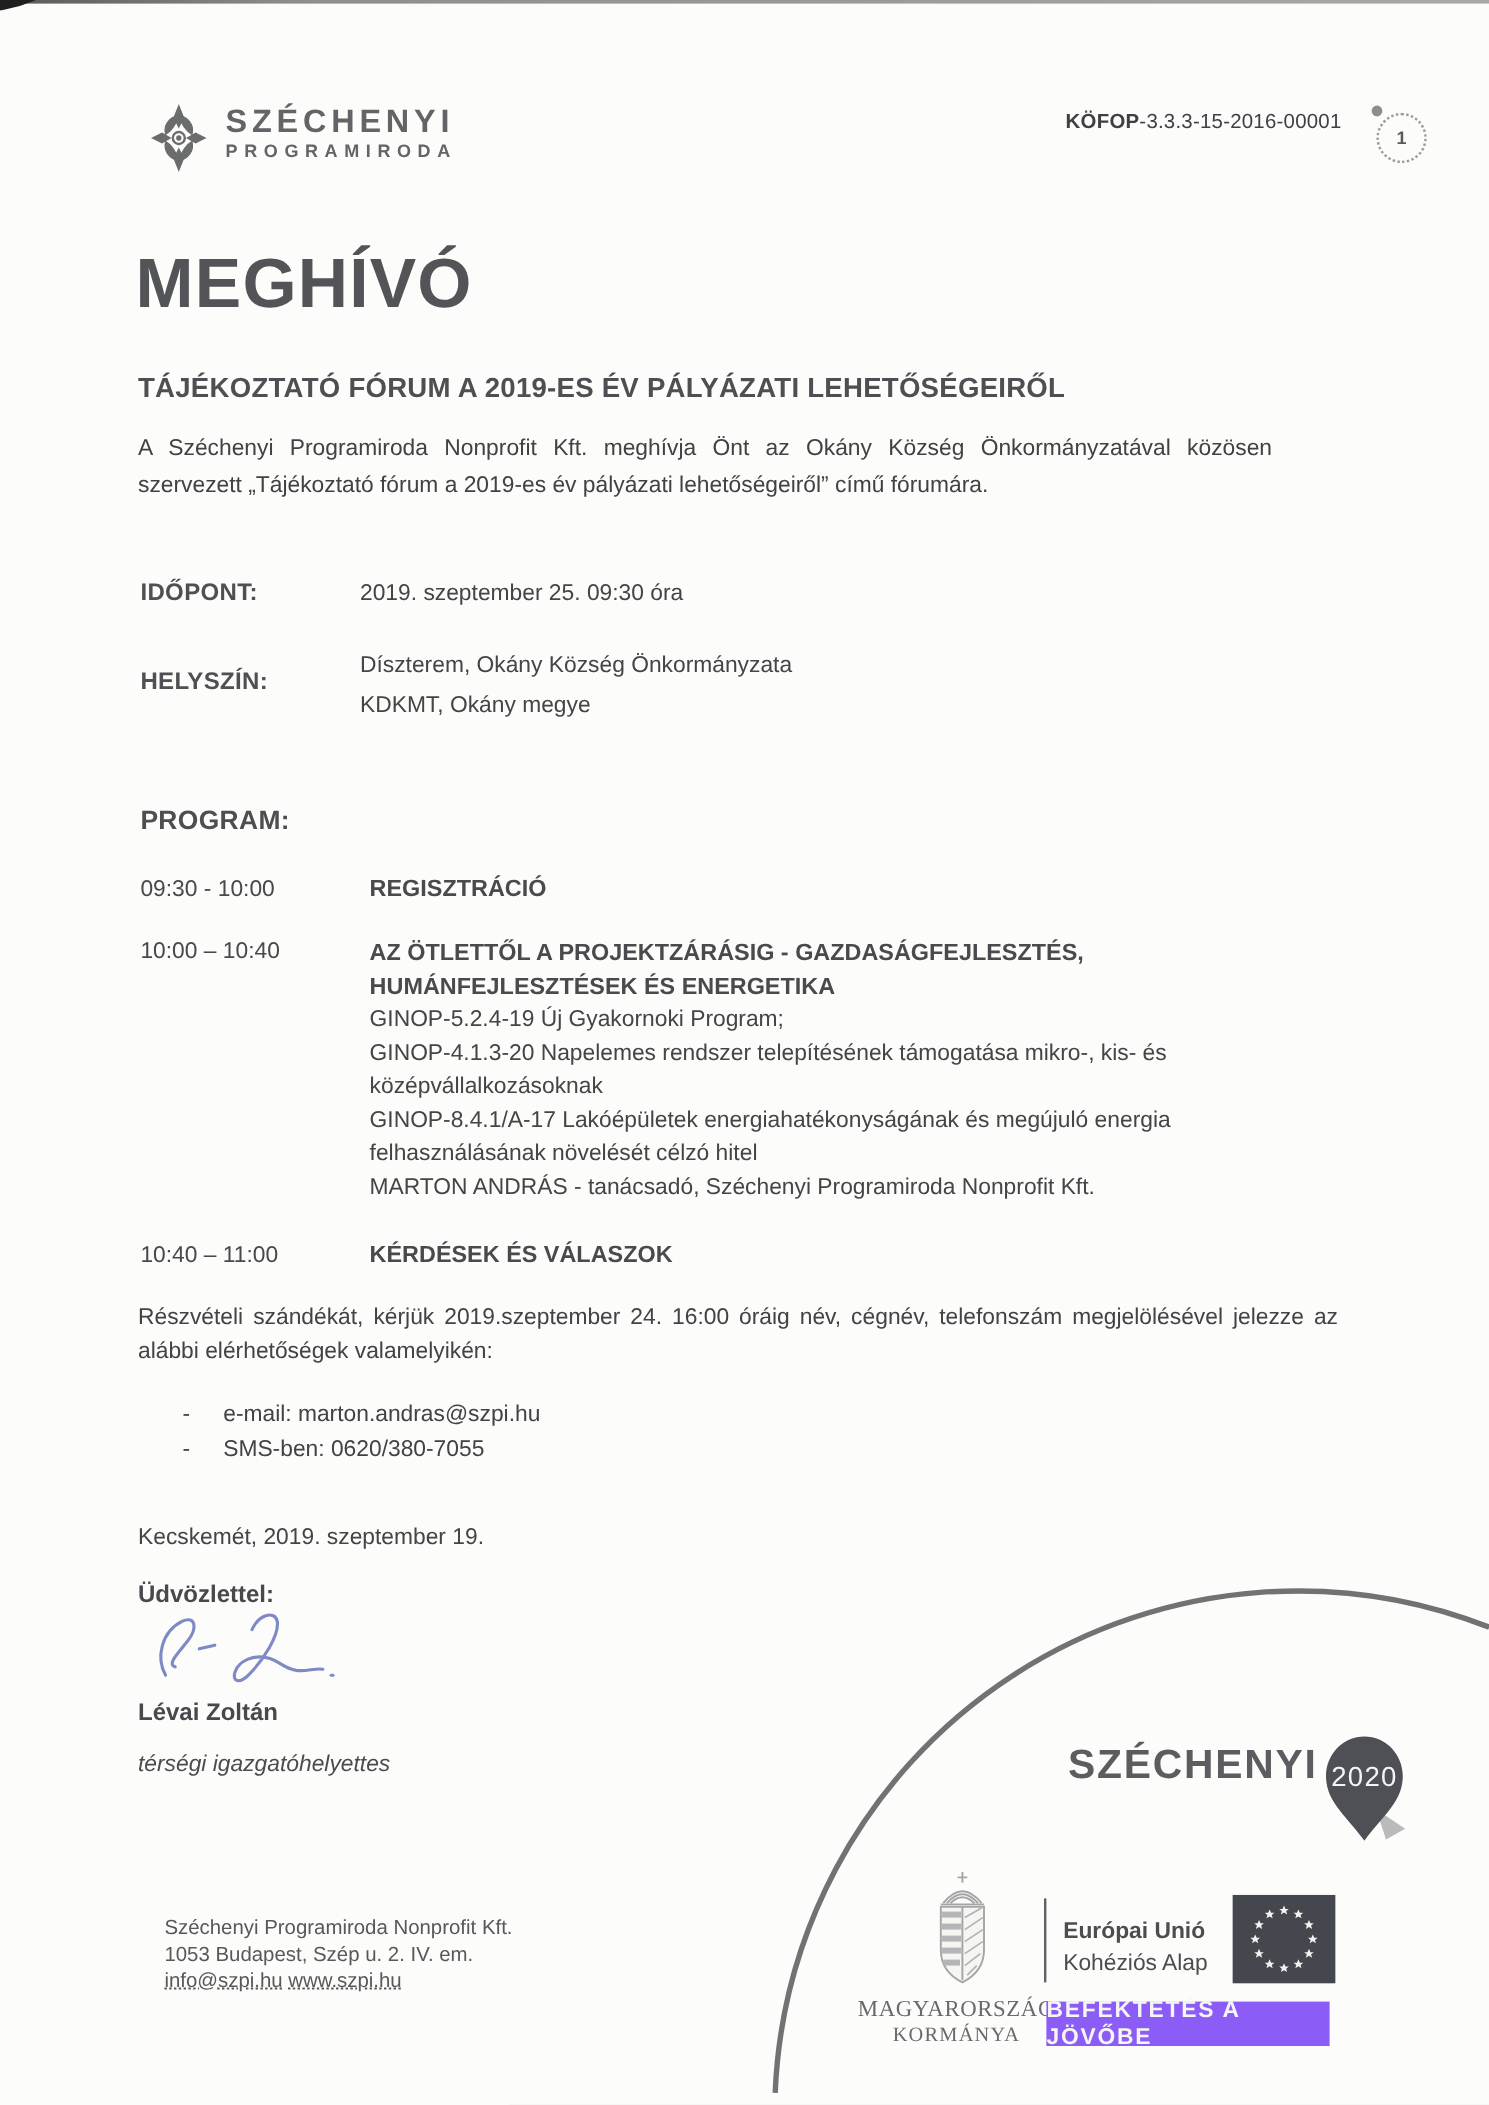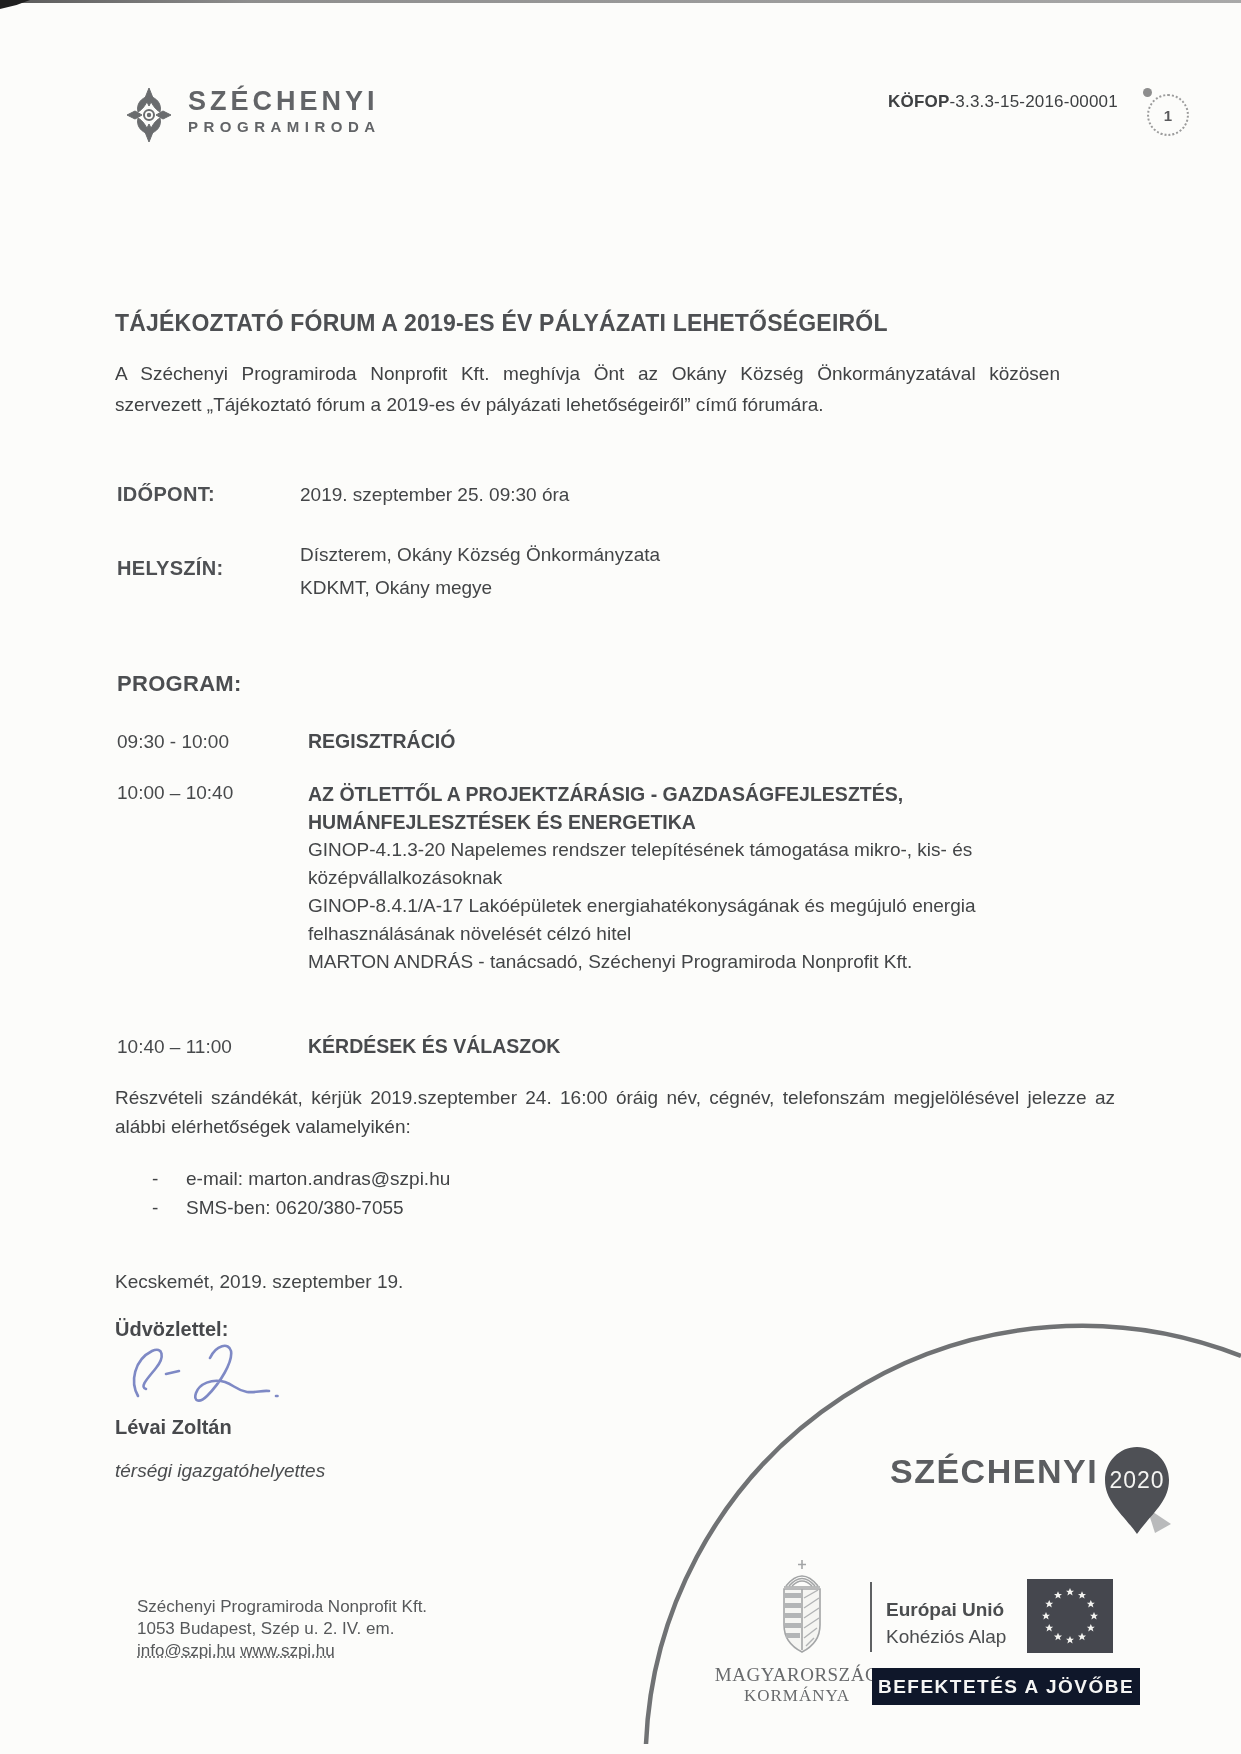--- a/index.html
+++ b/index.html
@@ -75,21 +75,21 @@
   .pin{left:1099px;top:1440px;}
   .gov-label{left:712px;top:1664px;width:170px;text-align:center;font-family:"Liberation Serif", serif;color:#686a6c;}
   .gov-line1{font-size:19px;letter-spacing:.5px;line-height:22px;}
   .gov-line2{font-size:17px;letter-spacing:1px;line-height:20px;}
   .coa{left:768px;top:1558px;}
   .footer-divider{left:870px;top:1582px;width:2px;height:70px;background:#5f6163;}
   .eu-label{left:886px;top:1596px;color:#4b4d4f;line-height:27px;}
   .eu-title{font-size:19px;font-weight:bold;}
   .eu-sub{font-size:19px;}
   .eu-flag{left:1027px;top:1579px;}
-  .invest-banner{left:872px;top:1668px;width:268px;height:37px;background:#0f172a;color:#f5f5f4;
+  .invest-banner{left:872px;top:1668px;width:236px;height:37px;background:#8b5cf6;color:#f5f5f4;
     display:flex;align-items:center;justify-content:center;font-size:19px;font-weight:bold;letter-spacing:1.5px;}
 </style>
 </head>
 <body>
 
 <div class="page">
 
   <div class="abs scan-top"></div>
   <div class="abs scan-corner"></div>
 
@@ -114,20 +114,21 @@
     </div>
   </div>
 
   <div class="abs project-code"><b>KÖFOP</b><span>-3.3.3-15-2016-00001</span></div>
 
   <div class="abs page-stamp-dot"></div>
   <div class="abs page-stamp">
     <span>1</span>
   </div>
 
+  <div class="abs doc-title">MEGHÍVÓ</div>
   <div class="abs doc-subtitle">TÁJÉKOZTATÓ FÓRUM A 2019-ES ÉV PÁLYÁZATI LEHETŐSÉGEIRŐL</div>
 
   <div class="abs intro">A Széchenyi Programiroda Nonprofit Kft. meghívja Önt az Okány Község Önkormányzatával közösen szervezett „Tájékoztató fórum a 2019-es év pályázati lehetőségeiről” című fórumára.</div>
 
   <div class="abs lbl idopont-label">IDŐPONT:</div>
   <div class="abs val idopont-value">2019. szeptember 25. 09:30 óra</div>
 
   <div class="abs lbl helyszin-label">HELYSZÍN:</div>
   <div class="abs val helyszin-value">
     <div>Díszterem, Okány Község Önkormányzata</div>
@@ -135,20 +136,21 @@
   </div>
 
   <div class="abs program-heading">PROGRAM:</div>
 
   <div class="abs prog-time row1-time">09:30 - 10:00</div>
   <div class="abs prog-bold row1-title">REGISZTRÁCIÓ</div>
 
   <div class="abs prog-time row2-time">10:00 – 10:40</div>
   <div class="abs row2-body">
     <div class="prog-bold">AZ ÖTLETTŐL A PROJEKTZÁRÁSIG - GAZDASÁGFEJLESZTÉS, HUMÁNFEJLESZTÉSEK ÉS ENERGETIKA</div>
+    <div>GINOP-5.2.4-19 Új Gyakornoki Program;</div>
     <div>GINOP-4.1.3-20 Napelemes rendszer telepítésének támogatása mikro-, kis- és középvállalkozásoknak</div>
     <div>GINOP-8.4.1/A-17 Lakóépületek energiahatékonyságának és megújuló energia felhasználásának növelését célzó hitel</div>
     <div>MARTON ANDRÁS - tanácsadó, Széchenyi Programiroda Nonprofit Kft.</div>
   </div>
 
   <div class="abs prog-time row3-time">10:40 – 11:00</div>
   <div class="abs prog-bold row3-title">KÉRDÉSEK ÉS VÁLASZOK</div>
 
   <div class="abs rsvp">Részvételi szándékát, kérjük 2019.szeptember 24. 16:00 óráig név, cégnév, telefonszám megjelölésével jelezze az alábbi elérhetőségek valamelyikén:</div>
   <div class="abs contacts">

